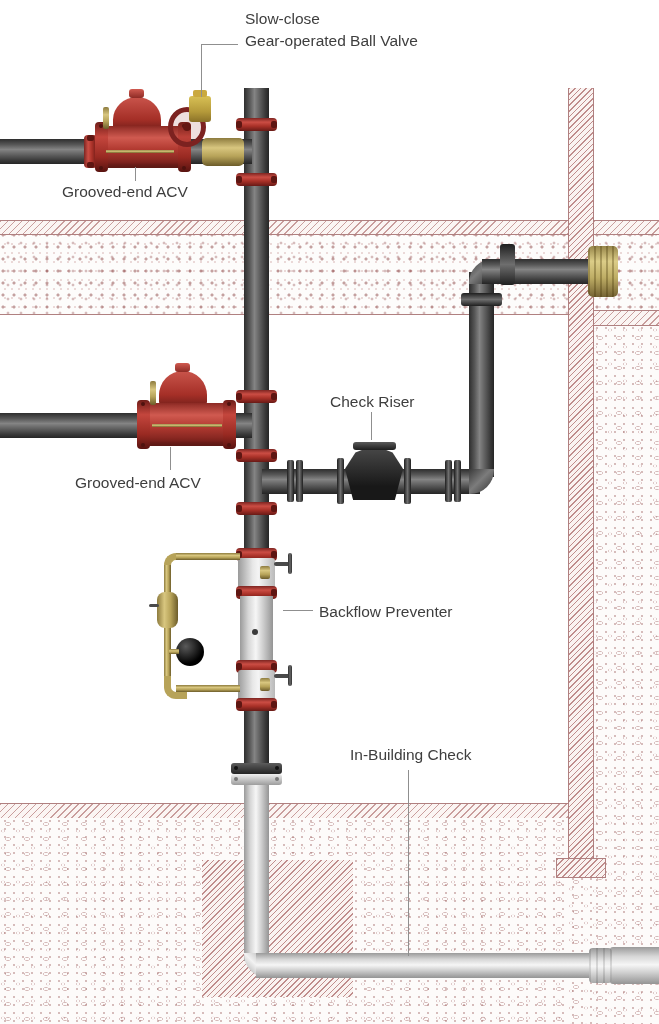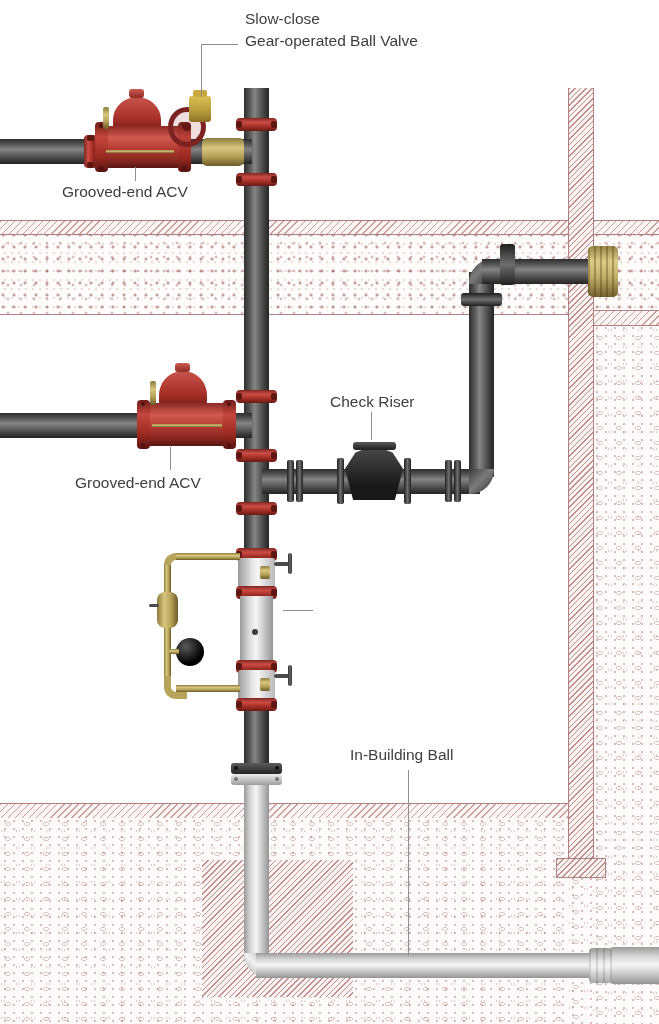--- a/index.html
+++ b/index.html
@@ -235,15 +235,16 @@
   <div class="abs leader" style="left:283px;top:610px;width:30px;height:1px;"></div>
   <div class="abs leader" style="left:408px;top:770px;width:1px;height:186px;"></div>
 
   <div class="abs lbl" style="left:245px;top:8px;">
     <span style="display:block;">Slow-close</span>
     <span style="display:block;text-align:right;">Gear-operated Ball Valve</span>
   </div>
   <div class="abs lbl" style="left:62px;top:181px;">Grooved-end ACV</div>
   <div class="abs lbl" style="left:75px;top:472px;">Grooved-end ACV</div>
   <div class="abs lbl" style="left:330px;top:391px;">Check Riser</div>
-  <div class="abs lbl" style="left:350px;top:744px;">In-Building Ball</div>
+  <div class="abs lbl" style="left:319px;top:601px;">Backflow Preventer</div>
+  <div class="abs lbl" style="left:350px;top:744px;">In-Building Check</div>
 
 </div>
 
 </body></html>

